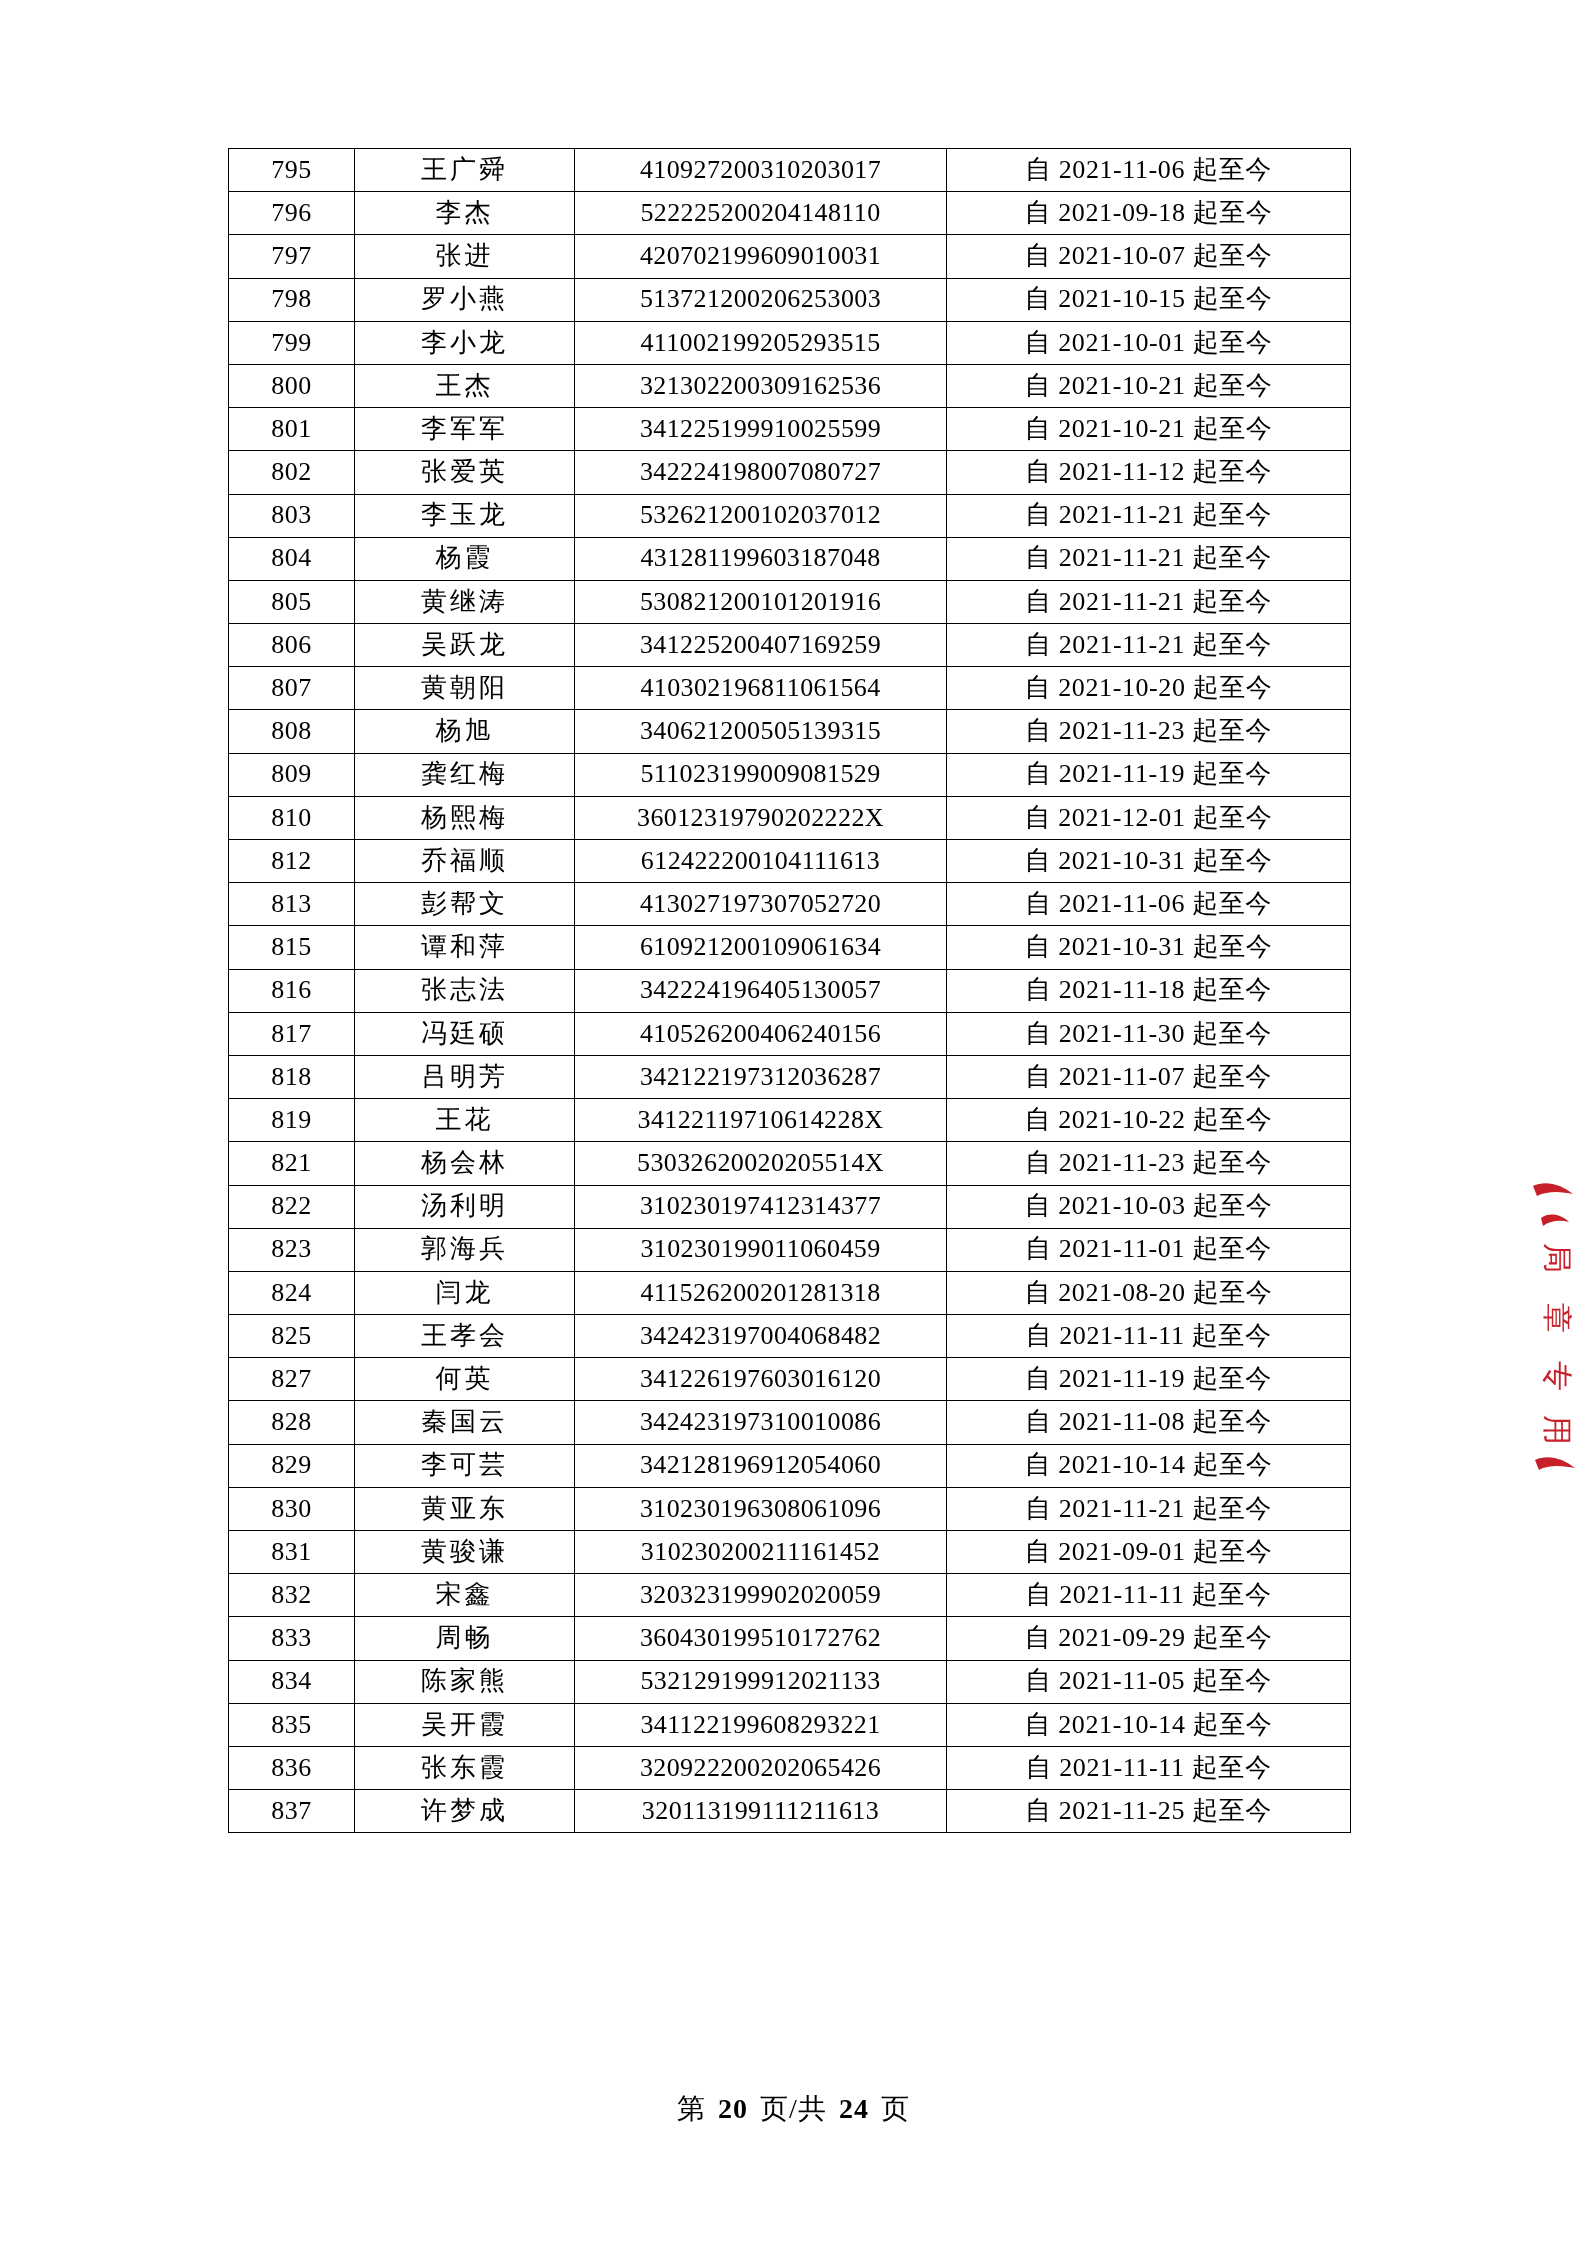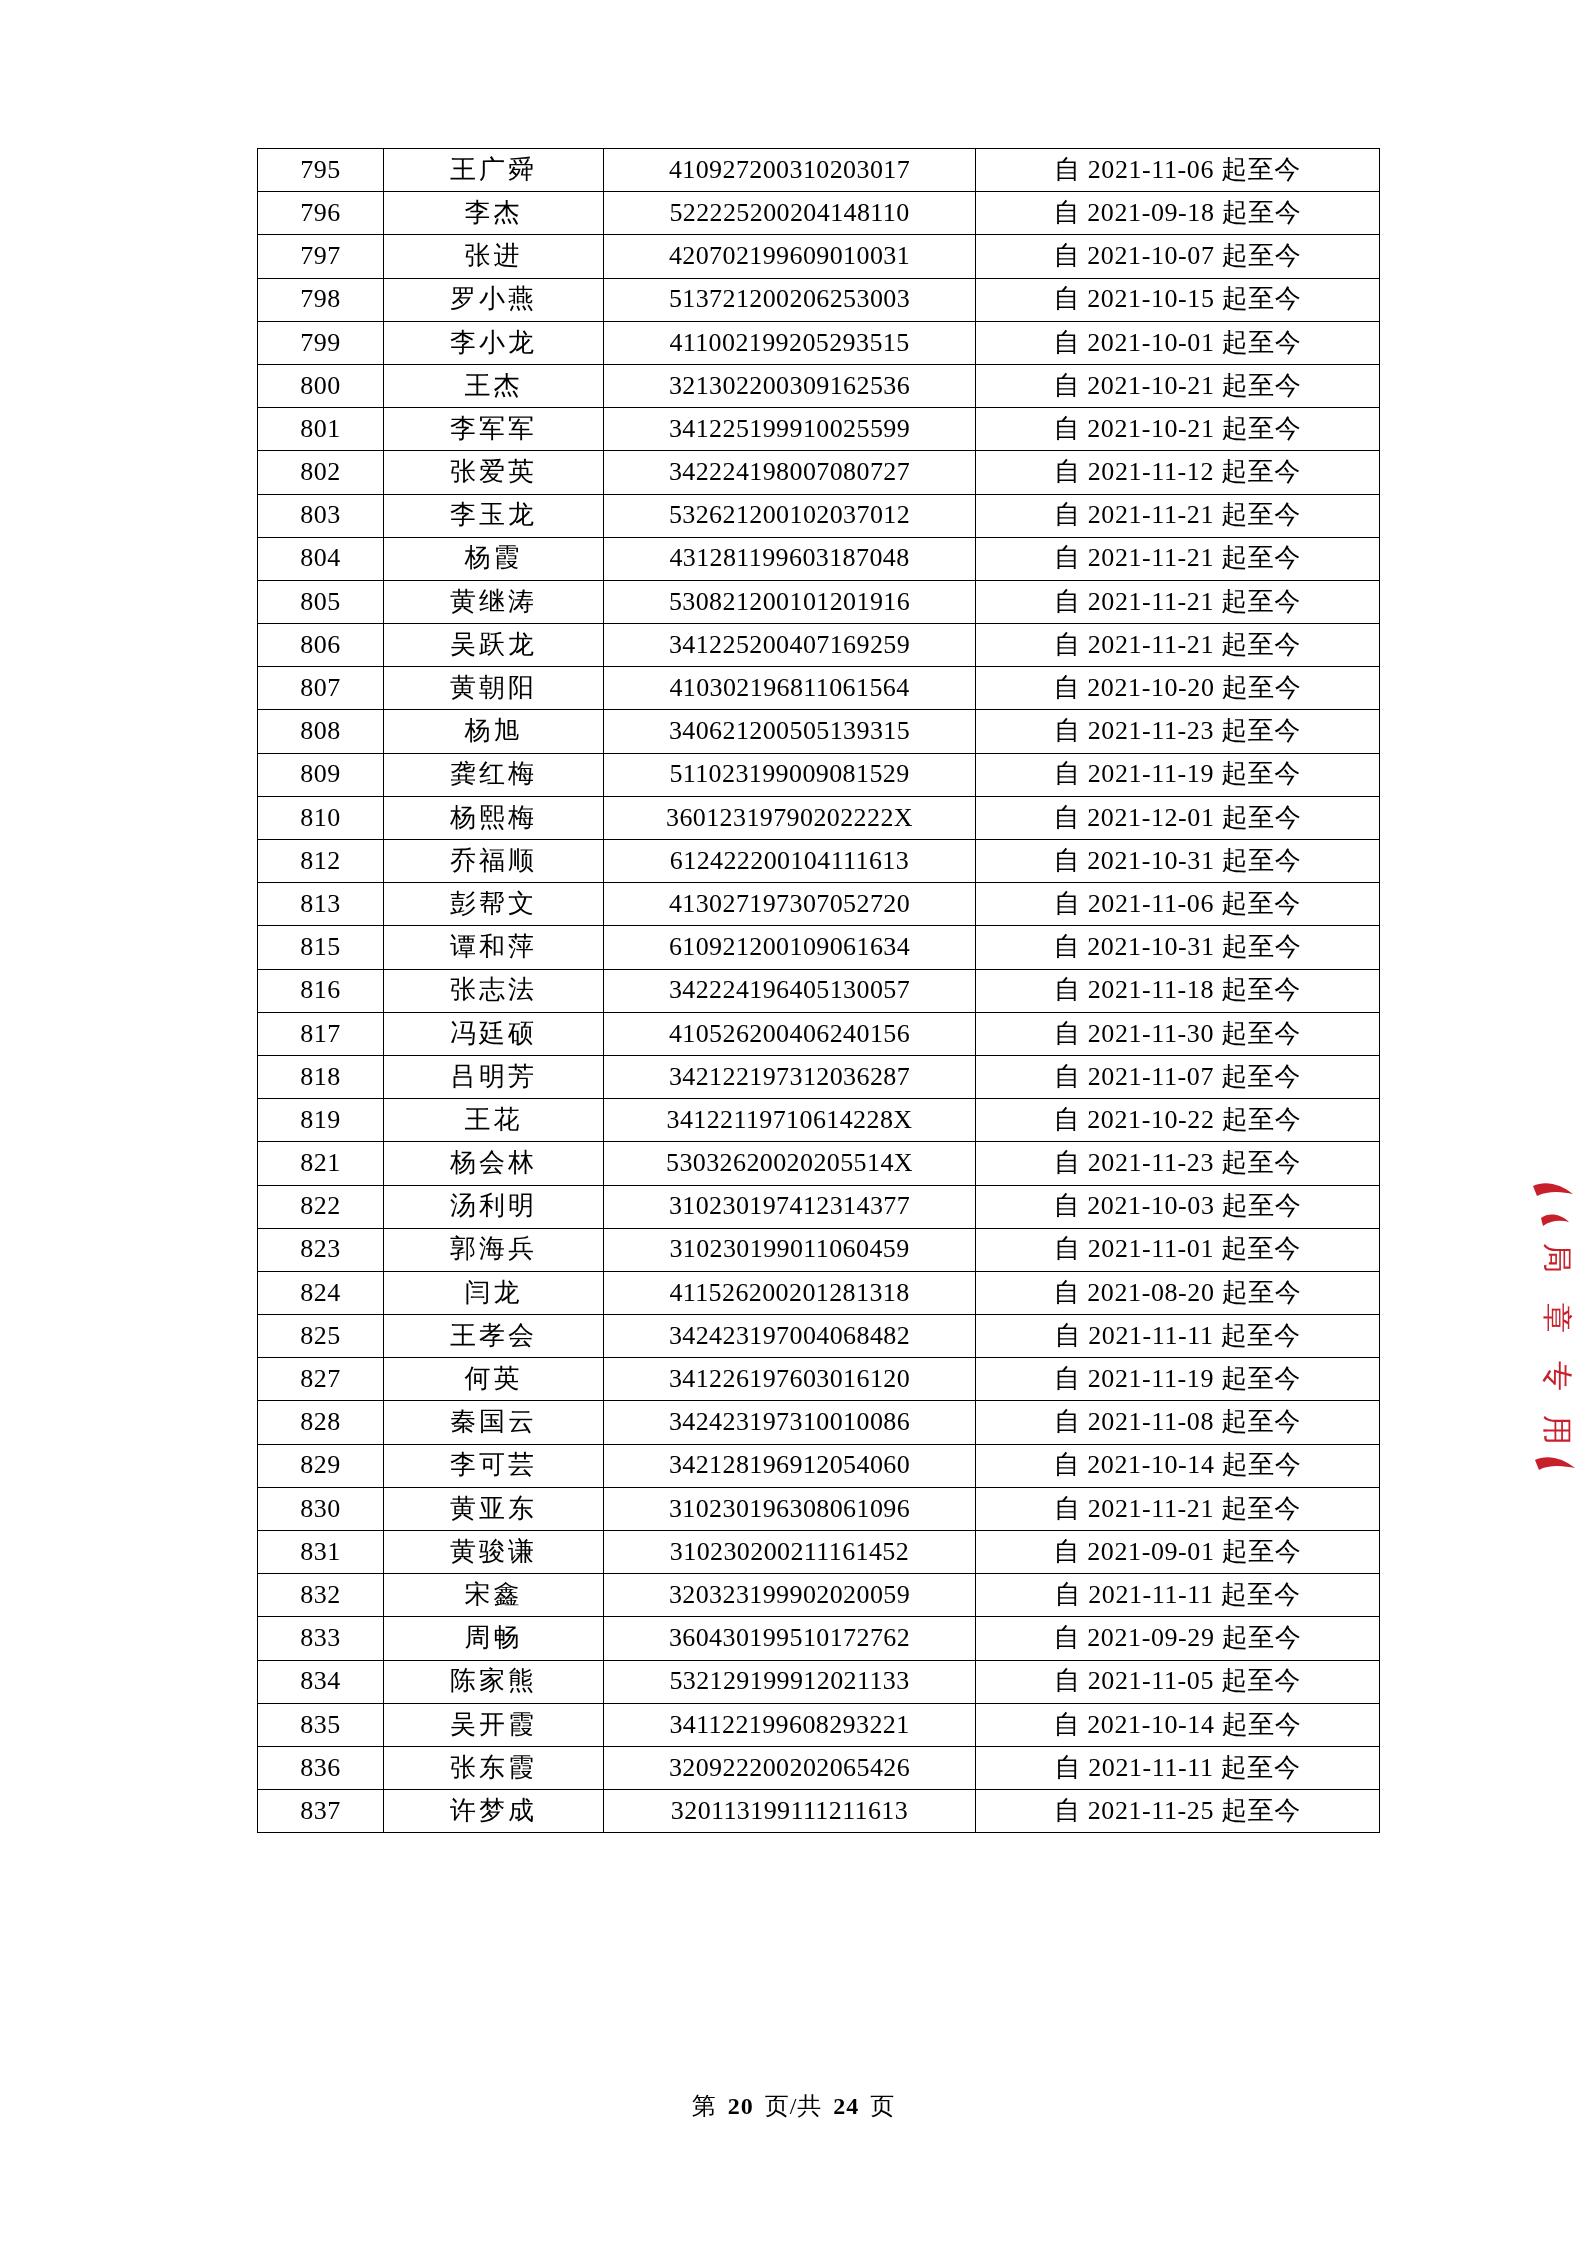--- a/index.html
+++ b/index.html
@@ -25,21 +25,20 @@
   .table-wrap {
     position: absolute;
     left: 228px;
     top: 148px;
     width: 1122px;
   }
   table.roster {
     border-collapse: collapse;
     width: 1122px;
     table-layout: fixed;
-    margin-left: 29px;
   }
   table.roster col.c-idx { width: 126px; }
   table.roster col.c-name { width: 220px; }
   table.roster col.c-id { width: 372px; }
   table.roster col.c-period { width: 404px; }
 
   table.roster td {
     border: 1.5px solid #000;
     height: 42.2px;
     padding: 0 4px;
@@ -55,21 +54,21 @@
   td.name { font-size: 27px; letter-spacing: 3px; }
   td.idnum { font-size: 26px; letter-spacing: 0.4px; }
   td.period { font-size: 26px; letter-spacing: 0.6px; }
 
   .footer {
     position: absolute;
     top: 2090px;
     left: 0;
     width: 1587px;
     text-align: center;
-    font-size: 24px;
+    font-size: 28px;
     letter-spacing: 1px;
     font-family: "Liberation Serif", serif;
   }
   .footer .num {
     font-weight: bold;
     padding: 0 4px;
   }
 
   
   .seal {

